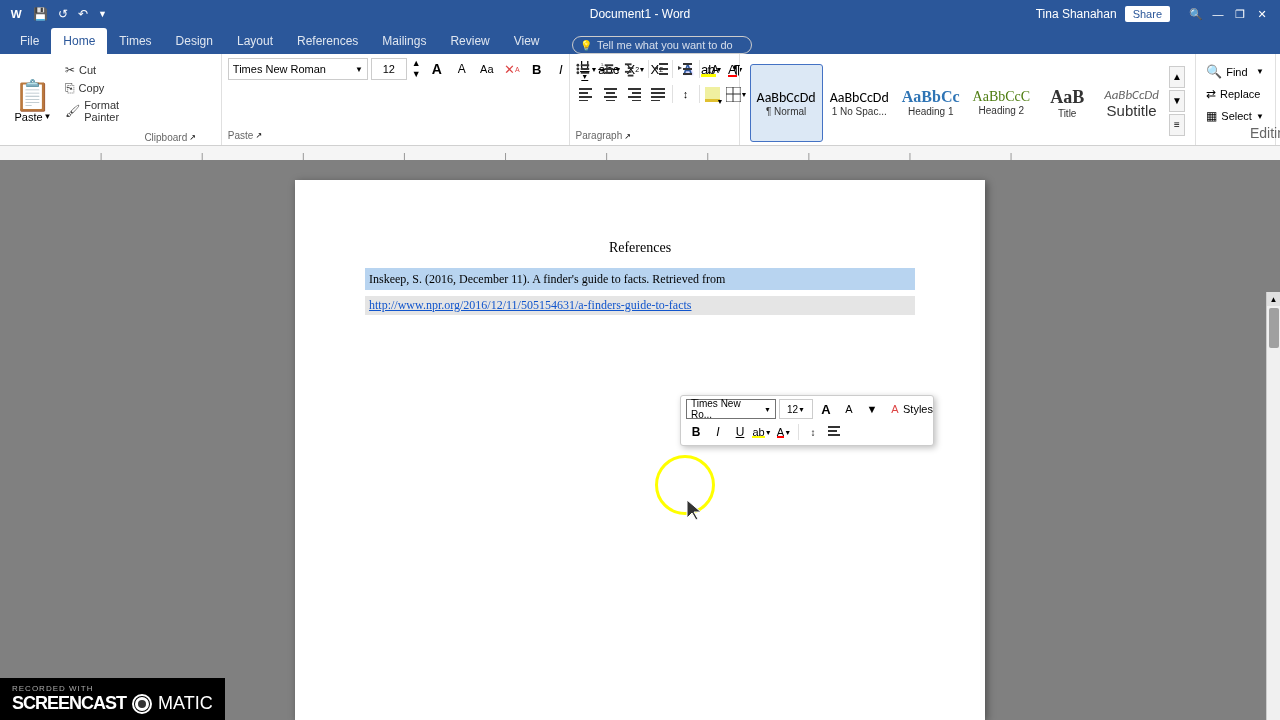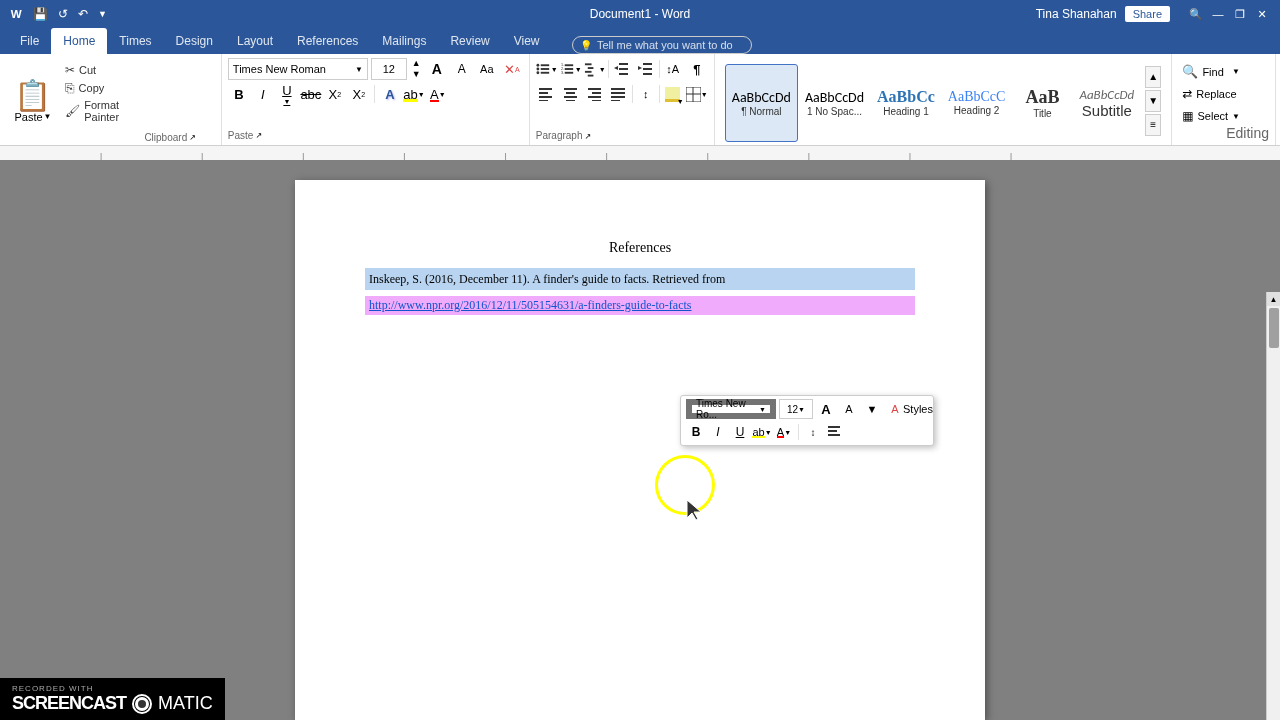--- a/index.html
+++ b/index.html
@@ -178,21 +178,21 @@
       line-height: 1.5;
       background: #b8d4f0;
       padding: 2px 4px;
       margin-bottom: 6px;
     }
     .reference-url {
       font-family: 'Times New Roman', serif;
       font-size: 12px;
       color: #1155cc;
       text-decoration: underline;
-      background: #f0abfc;
+      background: #e5e5e5;
       padding: 2px 4px;
     }
 
     
     .mini-toolbar {
       position: absolute;
       top: 235px;
       left: 680px;
       background: white;
       border: 1px solid #ccc;
@@ -203,21 +203,21 @@
       flex-direction: column;
       gap: 3px;
       z-index: 100;
     }
     .mini-toolbar-row1 {
       display: flex;
       align-items: center;
       gap: 3px;
     }
     .mini-font-name {
-      border: 6px solid #737373;
+      border: 1px solid #737373;
       padding: 1px 4px;
       font-size: 11px;
       width: 90px;
       height: 20px;
       display: flex;
       align-items: center;
       justify-content: space-between;
     }
     .mini-font-size {
       border: 1px solid #ccc;
@@ -378,21 +378,21 @@
         </div>
       </div>
     </div>
     <div style="margin-top:auto; text-align:center; padding-bottom:2px; width:100%; display:flex; align-items:center; justify-content:center;">
       <span style="font-size:10px; color:#666;">Clipboard</span>
       <span style="font-size:8px; margin-left:2px; cursor:pointer;">↗</span>
     </div>
   </div>
 
   <div class="ribbon-group" style="min-width:200px;">
-    <div class="ribbon-group-content" style="flex-direction:column; gap:3px;">
+    <div class="ribbon-group-content" style="flex-direction:row; gap:3px;">
       <div style="display:flex; align-items:center; gap:3px;">
         <div class="font-name-box">
           <span style="font-size:11px;">Times New Roman</span>
           <span style="font-size:8px;">▼</span>
         </div>
         <div class="font-size-box">
           <span>12</span>
         </div>
         <div style="display:flex; flex-direction:column;">
           <div class="font-size-btn">▲</div>
@@ -557,21 +557,21 @@
         <div style="font-size:14px; font-family:Calibri;">AaBbCcDd</div>
         <div style="font-size:10px; color:#333;">1 No Spac...</div>
       </div>
 
       <div class="style-item" style="min-width:65px;">
         <div style="font-size:16px; font-family:Calibri Light; color:#2e74b5; font-weight:bold;">AaBbCc</div>
         <div style="font-size:10px; color:#333;">Heading 1</div>
       </div>
 
       <div class="style-item" style="min-width:65px;">
-        <div style="font-size:14px; font-family:Calibri Light; color:#3b82f6;">AaBbCcC</div>
+        <div style="font-size:14px; font-family:Calibri Light; color:#4d7c0f;">AaBbCcC</div>
         <div style="font-size:10px; color:#333;">Heading 2</div>
       </div>
 
       <div class="style-item" style="min-width:60px;">
         <div style="font-size:18px; font-family:Calibri Light; font-weight:bold; color:#333;">AaB</div>
         <div style="font-size:10px; color:#333;">Title</div>
       </div>
 
       <div class="style-item" style="min-width:65px;">
         <div style="font-size:13px; font-family:Calibri; color:#666; font-style:italic;">AaBbCcDd</div>

